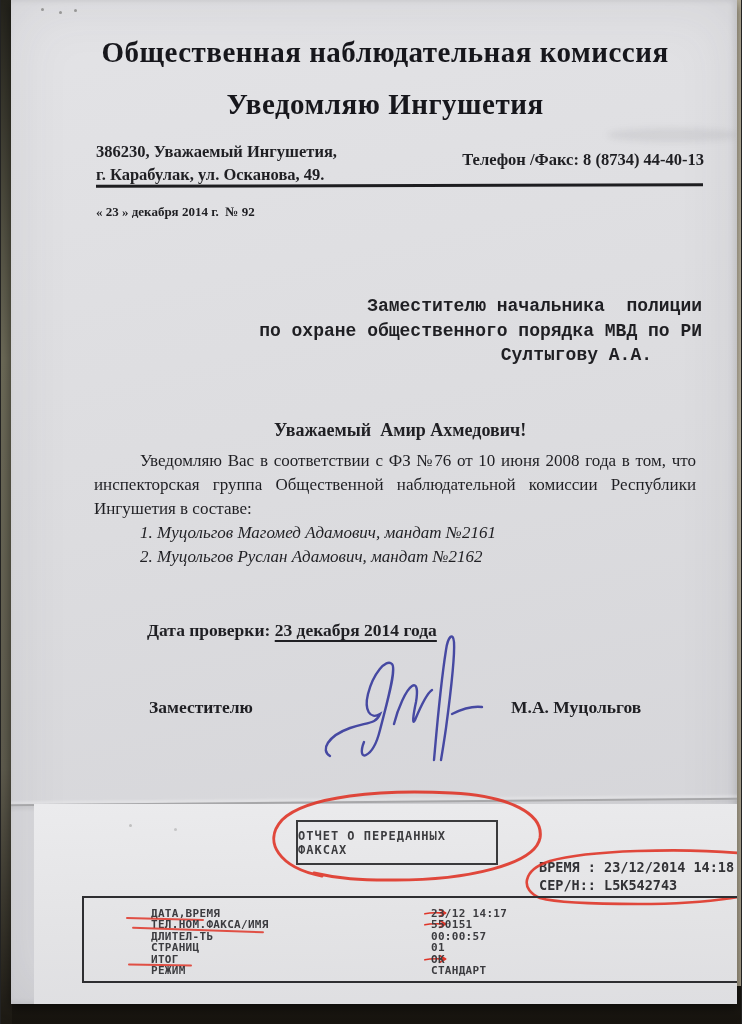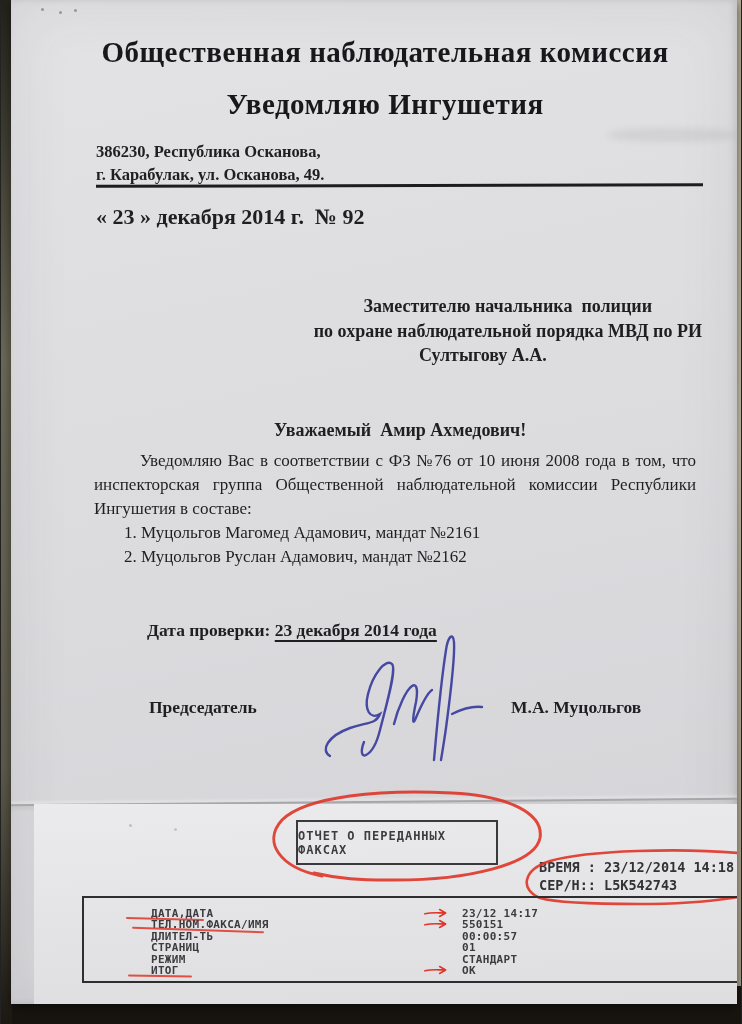--- a/index.html
+++ b/index.html
@@ -17,49 +17,49 @@
     background:linear-gradient(168deg,#e3e3e6 0%,#dcdcdf 48%,#d3d3d7 100%);
     box-shadow:inset 0 0 60px rgba(70,70,80,.10), inset -3px 0 6px rgba(0,0,0,.10), 0 4px 10px rgba(0,0,0,.5);}
   .dot{width:3px;height:3px;border-radius:50%;background:#72726f;opacity:.65;}
   .smudge{width:130px;height:14px;border-radius:50%;background:rgba(90,90,95,.10);filter:blur(3px);}
   
   .title{left:0;width:100%;padding-left:22px;box-sizing:border-box;text-align:center;
     font-weight:bold;font-size:29px;letter-spacing:.5px;color:#17171c;}
   .addr{left:85px;top:141px;font-weight:bold;font-size:16.5px;line-height:22.5px;}
   .phone{right:33px;top:150px;font-weight:bold;font-size:16.5px;}
   .rule{left:85px;top:184px;width:607px;height:3px;background:#1d1d20;transform:rotate(-.15deg);}
-  .dateline{left:85px;top:204px;font-weight:bold;font-size:22px;}
-  .recipient{right:35px;top:294px;text-align:center;font-weight:bold;font-size:18px;line-height:24.5px;}
+  .dateline{left:85px;top:204px;font-weight:bold;font-size:13px;}
+  .recipient{right:35px;top:294px;text-align:right;font-weight:bold;font-size:18px;line-height:24.5px;font-family:Liberation Mono, monospace;}
   .recipient .r3{padding-right:50px;}
   .salutation{left:263px;top:420px;font-weight:bold;font-size:18px;}
   .bodytext{left:83px;top:449px;width:602px;font-size:17px;line-height:24px;}
   .p-just{text-align:justify;margin:0;}
   .indent{text-indent:46px;}
-  .member{margin-left:30px;}
+  .member{margin-left:46px;font-style:italic;}
   .checkdate{left:136px;top:620px;font-weight:bold;font-size:17.5px;}
   .checkdate .cd-value{text-decoration:underline;text-decoration-thickness:2px;text-underline-offset:4px;}
   .sig-title{left:138px;top:697px;font-weight:bold;font-size:17.5px;}
   .sig-name{left:500px;top:697px;font-weight:bold;font-size:17.5px;}
   .pre{white-space:pre-wrap;}
   
   .sheet-edge{left:-6px;top:801px;width:740px;height:2px;background:#a7a7a9;transform:rotate(-.5deg);
     box-shadow:0 -2px 3px rgba(255,255,255,.5),0 2px 4px rgba(0,0,0,.12);}
   .faxstrip{left:0;top:804px;width:726px;height:200px;
     background:linear-gradient(178deg,#ebebed 0%,#e3e3e5 60%,#dedee1 100%);}
   .fax-font{font-family:"DejaVu Sans Mono","Liberation Mono",monospace;margin-left:23px;}
   .stamp-box{left:262px;top:16px;width:198px;height:41px;border:2px solid #3a3a3c;
     display:flex;align-items:center;justify-content:center;
     font-size:12px;font-weight:bold;letter-spacing:1px;color:#3d3d40;}
   .timeblock{left:505px;top:55px;font-size:13.5px;font-weight:bold;line-height:17.5px;color:#323236;}
   .detailbox{left:48px;top:92px;width:657px;height:87px;border:2px solid #2e2e31;box-sizing:border-box;}
   .fax-row{position:relative;height:11.4px;}
   .fax-rows{position:absolute;left:0;top:9px;width:100%;}
   .fr-label,.fr-value{position:absolute;font-size:11px;font-weight:bold;color:#3c3c40;letter-spacing:.3px;white-space:pre;}
   .fr-label{left:67px;}
-  .fr-value{left:378px;}
+  .fr-value{left:347px;}
   .red-underline{position:absolute;height:2px;background:#df3528;border-radius:2px;opacity:.85;}
   .arrow-svg{position:absolute;left:340px;top:1px;width:26px;height:10px;overflow:visible;}
   .annot{overflow:visible;}
   svg{display:block;}
 </style>
 </head>
 <body>
 
 <div class="photo">
   <div class="abs bg-left"></div>
@@ -69,43 +69,44 @@
 
     <div class="abs dot" style="left:30px;top:8px"></div>
     <div class="abs dot" style="left:48px;top:11px"></div>
     <div class="abs dot" style="left:63px;top:9px"></div>
     <div class="abs smudge" style="left:596px;top:128px"></div>
 
     <div class="abs title" style="top:36px">Общественная наблюдательная комиссия</div>
     <div class="abs title" style="top:88px">Уведомляю Ингушетия</div>
 
     <div class="abs addr">
-      <div>386230, Республика Осканова,</div>
+      <div>386230, Уважаемый Ингушетия,</div>
       <div>г. Карабулак, ул. Осканова, 49.</div>
     </div>
+    <div class="abs phone">Телефон /Факс: 8 (8734) 44-40-13</div>
     <div class="abs rule"></div>
     <div class="abs dateline pre">« 23 » декабря 2014 г.  № 92</div>
 
     <div class="abs recipient">
       <div class="pre">Заместителю начальника  полиции</div>
-      <div>по охране наблюдательной порядка МВД по РИ</div>
+      <div>по охране общественного порядка МВД по РИ</div>
       <div class="r3">Султыгову А.А.</div>
     </div>
 
     <div class="abs salutation pre">Уважаемый  Амир Ахмедович!</div>
 
     <div class="abs bodytext">
       <p class="p-just indent">Уведомляю Вас в соответствии с ФЗ №76 от 10 июня 2008 года в том, что инспекторская группа Общественной наблюдательной комиссии Республики Ингушетия в составе:</p>
       <div class="member">1.  Муцольгов Магомед Адамович, мандат №2161</div>
       <div class="member">2.  Муцольгов Руслан Адамович, мандат №2162</div>
     </div>
 
     <div class="abs checkdate"><span class="pre">Дата проверки: </span><span class="cd-value">23 декабря 2014 года</span></div>
 
-    <div class="abs sig-title">Председатель</div>
+    <div class="abs sig-title">Заместителю</div>
     <div class="abs sig-name">М.А. Муцольгов</div>
 
     <svg class="abs annot" style="left:305px;top:628px" width="170" height="155" viewBox="0 0 170 155">
       <g fill="none" stroke="#3a3d9e" stroke-width="2.4" stroke-linecap="round" opacity=".92">
         <path d="M14,128 C4,122 12,108 34,100 C52,94 60,96 64,86 C54,92 48,82 52,66 C57,46 70,30 76,36 C81,41 70,78 64,102 C61,114 56,124 50,127 C46,129 44,124 48,114"></path>
         <path d="M78,96 C82,80 90,62 96,58 C101,55 102,62 100,74 C97,88 96,98 99,92 C104,80 110,66 116,62"></path>
         <path d="M118,132 C120,110 124,60 130,22 C132,8 137,4 138,14 C139,28 134,70 130,100 C128,114 126,126 125,132"></path>
         <path d="M136,86 C146,81 158,78 166,79"></path>
       </g>
     </svg>
@@ -125,21 +126,21 @@
         <div>ВРЕМЯ : 23/12/2014 14:18</div>
         <div>СЕР/Н:: L5K542743</div>
       </div>
       <svg class="abs annot" style="left:478px;top:42px;overflow:visible" width="250" height="62" viewBox="0 0 250 62">
         <path d="M28,52 C8,44 10,24 38,15 C76,4 170,2 226,7 C254,10 266,22 262,36 C257,50 196,58 126,58 C82,58 46,57 28,52" fill="none" stroke="#df3528" stroke-width="2.6" stroke-linecap="round" opacity=".9"></path>
       </svg>
 
       <div class="abs detailbox">
         <div class="fax-rows">
           <div class="fax-row">
-            <span class="fr-label">ДАТА,ДАТА</span>
+            <span class="fr-label">ДАТА,ВРЕМЯ</span>
             <div class="red-underline" style="left:42px;top:11px;width:78px;transform:rotate(1.5deg)"></div>
             <svg class="arrow-svg" viewBox="0 0 30 10">
               <path d="M1 6 C9 4 16 5 25 5 M25 5 l-7 -4 M25 5 l-7 4" fill="none" stroke="#df3528" stroke-width="1.8" stroke-linecap="round"></path>
               </svg>
             <span class="fr-value">23/12 14:17</span>
           </div>
           <div class="fax-row">
             <span class="fr-label">ТЕЛ.НОМ.ФАКСА/ИМЯ</span>
             <div class="red-underline" style="left:48px;top:11px;width:132px;transform:rotate(2deg)"></div>
             <svg class="arrow-svg" viewBox="0 0 30 10">
@@ -149,28 +150,28 @@
           </div>
           <div class="fax-row">
             <span class="fr-label">ДЛИТЕЛ-ТЬ</span>
             <span class="fr-value">00:00:57</span>
           </div>
           <div class="fax-row">
             <span class="fr-label">СТРАНИЦ</span>
             <span class="fr-value">01</span>
           </div>
           <div class="fax-row">
-            <span class="fr-label">РЕЖИМ</span>
-            <span class="fr-value">СТАНДАРТ</span>
-          </div>
-          <div class="fax-row">
             <span class="fr-label">ИТОГ</span>
             <div class="red-underline" style="left:44px;top:11px;width:64px;transform:rotate(1deg)"></div>
             <svg class="arrow-svg" viewBox="0 0 30 10">
               <path d="M1 6 C9 4 16 5 25 5 M25 5 l-7 -4 M25 5 l-7 4" fill="none" stroke="#df3528" stroke-width="1.8" stroke-linecap="round"></path>
               </svg>
             <span class="fr-value">ОК</span>
+          </div>
+          <div class="fax-row">
+            <span class="fr-label">РЕЖИМ</span>
+            <span class="fr-value">СТАНДАРТ</span>
           </div>
         </div>
       </div>
     </div>
   </div>
 </div>
 
 </body></html>

